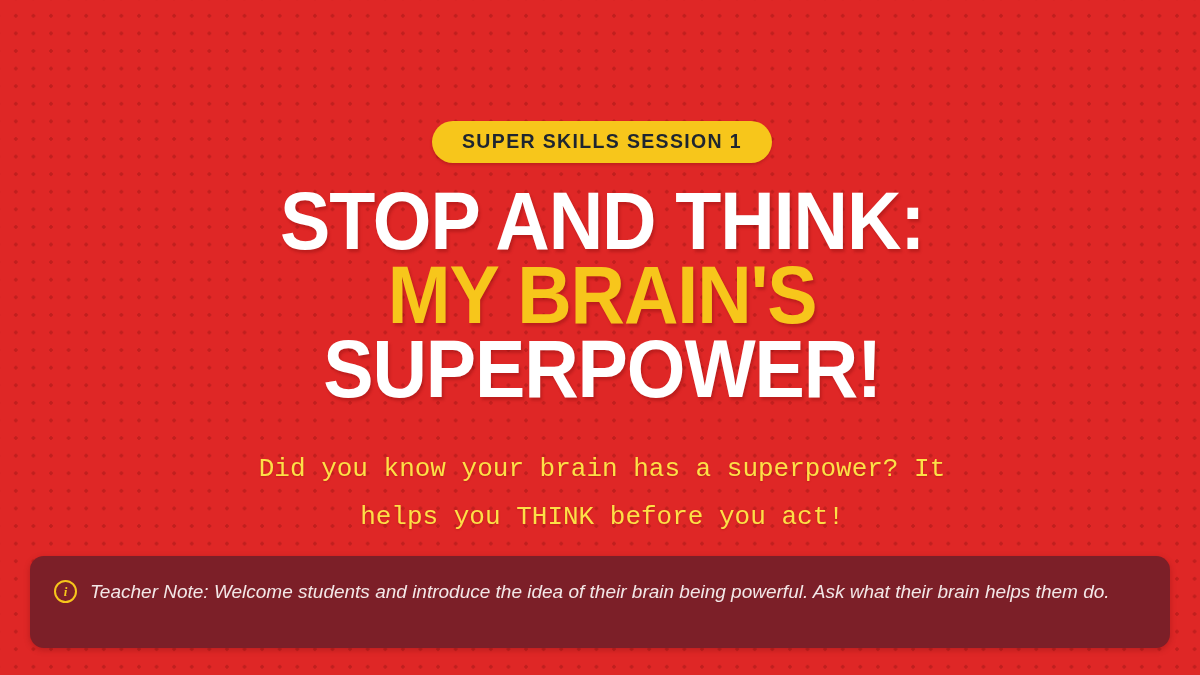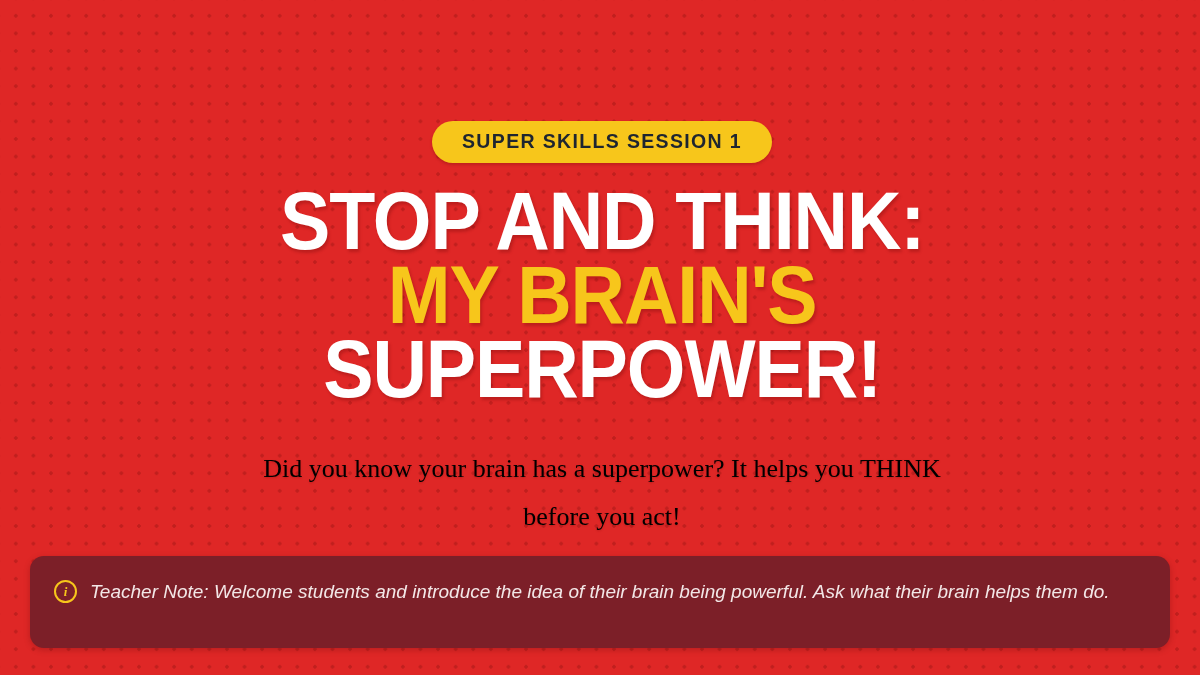--- a/index.html
+++ b/index.html
@@ -86,25 +86,25 @@
   }
   .hl { display:block; white-space:nowrap; }
   .hl-white  { color:#FFFFFF; }
   .hl-yellow { color:#F7C61B; }
 
   
   #subtitle {
     margin-top:39px;
     width:720px;
     text-align:center;
-    color:#000000;
+    color:#fde047;
     font-size:26px;
     line-height:48px;
     font-weight:normal;
-    font-family:Liberation Serif, serif;
+    font-family:Liberation Mono, monospace;
     text-shadow:0 1px 2px rgba(120,12,12,0.28);
   }
 
   
   #teacher-note {
     position:absolute;
     left:30px;
     top:556px;
     width:1140px;
     height:92px;

